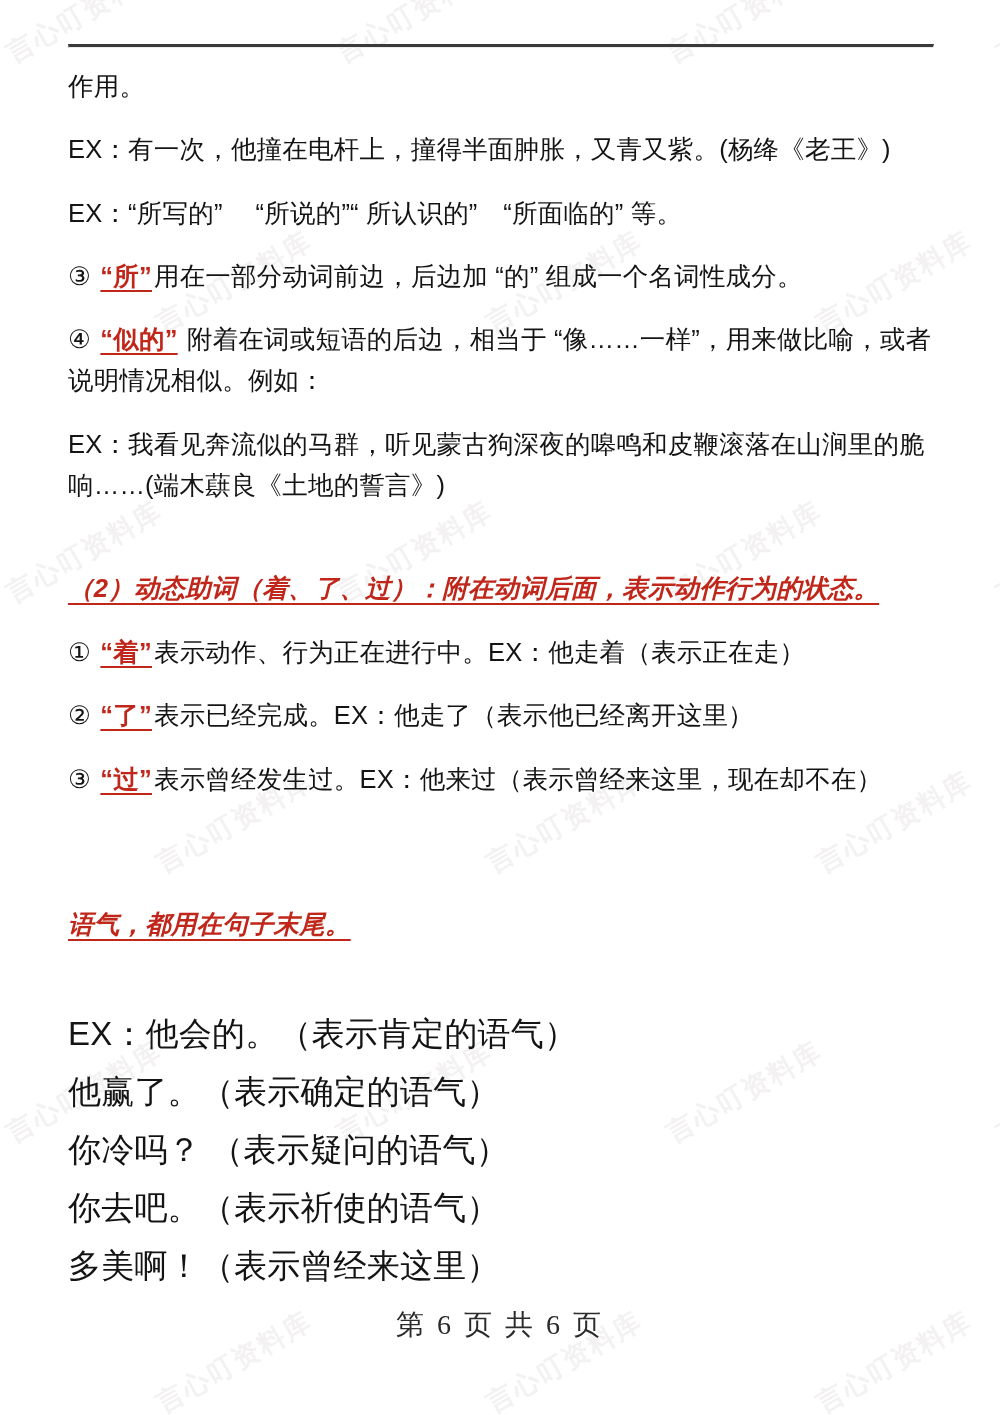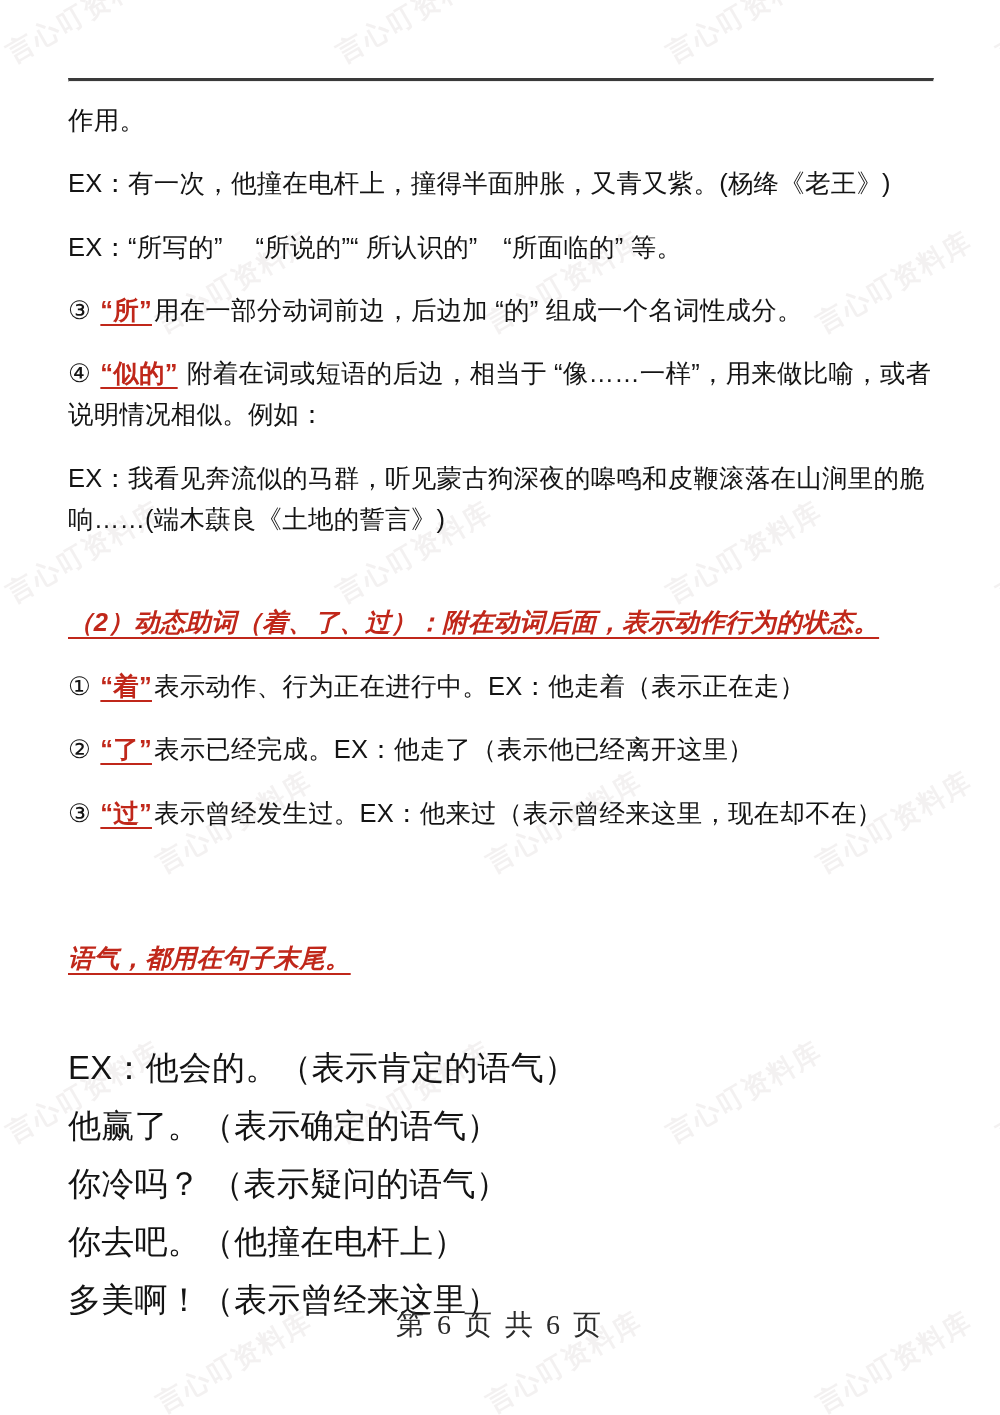--- a/index.html
+++ b/index.html
@@ -39,21 +39,21 @@
 
   
   #page {
     position: absolute;
     inset: 0;
     z-index: 1;
   }
   .content {
     position: absolute;
     left: 68px;
-    top: 78px;
+    top: 44px;
     width: 864px;
   }
 
   .top-rule {
     border-top: 3px solid #3a3a3a;
     width: 864px;
     margin: 0 0 18px 0;
   }
 
   .para {
@@ -199,20 +199,20 @@
       <br>
       <span class="u">语气，都用在句子末尾。</span>
     </p>
 
     <div class="spacer-lg"></div>
 
     <ul class="ex-list">
       <li>EX：他会的。（表示肯定的语气）</li>
       <li>他赢了。（表示确定的语气）</li>
       <li>你冷吗？ （表示疑问的语气）</li>
-      <li>你去吧。（他撞在电杆上）</li>
+      <li>你去吧。（表示祈使的语气）</li>
       <li>多美啊！（表示曾经来这里）</li>
     </ul>
 
   </div>
 
   <div class="page-footer">第 6 页 共 6 页</div>
 </div>
 
 </body></html>

